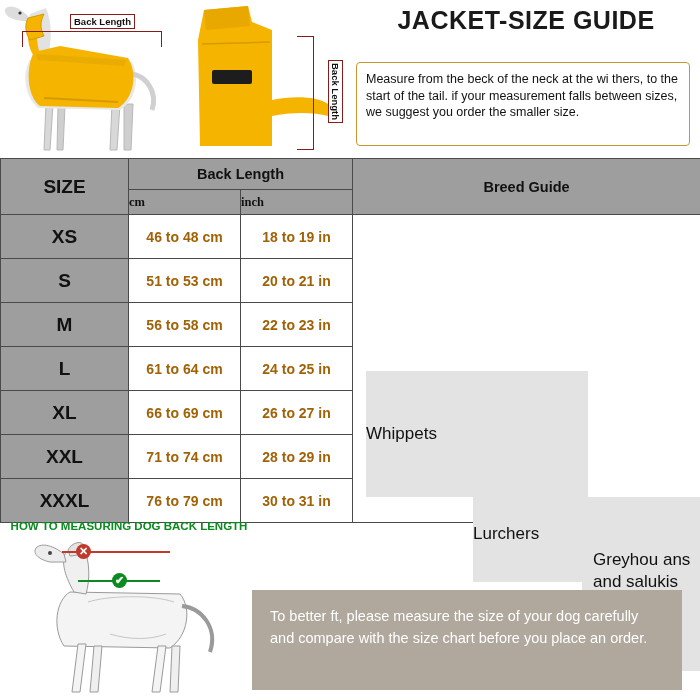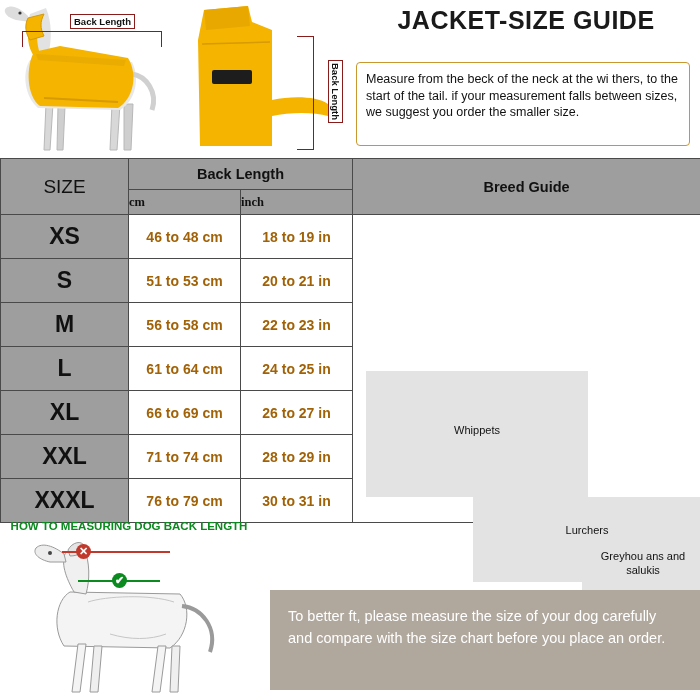--- a/index.html
+++ b/index.html
@@ -24,45 +24,45 @@
   .lbl-v{position:absolute;font-size:9.5px;font-weight:bold;color:#111;background:#fff;
        border:1px solid #8a1b1b;padding:2px 1px;writing-mode:vertical-rl;}
   .arrow-h{position:absolute;height:0;border-top:1.5px solid #8a1b1b;}
   .arrow-v{position:absolute;width:0;border-left:1.5px solid #8a1b1b;}
 
   
   .table-wrap{position:relative;width:700px;height:360px;}
   table.chart{border-collapse:collapse;width:700px;table-layout:fixed;}
   table.chart td,table.chart th{border:1px solid #4a4a4a;padding:0;}
   .grey{background:#9e9e9e;}
-  .hdr-size{font-size:19px;font-weight:normal;color:#111;text-align:center;}
+  .hdr-size{font-size:19px;font-weight:bold;color:#111;text-align:center;}
   .hdr-bl{font-size:14.5px;font-weight:bold;color:#111;text-align:center;}
   .hdr-unit{font-size:12.5px;font-weight:bold;color:#111;text-align:left;font-family:Liberation Serif, serif;}
   .hdr-breed{font-size:14.5px;font-weight:bold;color:#111;text-align:center;}
-  .size-cell{font-size:23px;font-weight:bold;text-align:center;color:#111;background:#9e9e9e;}
+  .size-cell{font-size:19px;font-weight:bold;text-align:center;color:#111;background:#9e9e9e;}
   .val-cell{font-size:14px;font-weight:bold;text-align:center;color:#a16207;background:#fff;}
   .breed-cell{background:#fff;position:relative;padding:0;}
 
   
   .breed-area{position:relative;width:100%;height:100%;}
   .bband{position:absolute;background:#e3e3e3;}
-  .btext{position:absolute;font-size:11px;color:#111;text-align:center;}
+  .btext{position:absolute;font-size:17px;color:#111;}
 
   
   .bottom{position:relative;width:700px;height:182px;}
   .howto{position:absolute;left:0;top:0;width:258px;height:182px;padding-left:22px;}
   .howto-title{position:absolute;left:4px;top:2px;width:250px;text-align:center;
                font-size:11.5px;font-weight:bold;color:#0b8a1f;}
   .howto-img{position:absolute;left:10px;top:18px;width:238px;height:160px;}
 
   .dash-box{position:absolute;left:262px;top:8px;width:430px;height:56px;
             border:1px dashed #c9972f;border-radius:4px;background:#fff;box-sizing:border-box;}
   .dash-box p{margin:0;padding:7px 10px;font-size:12px;line-height:1.35;color:#111;text-align:center;}
 
-  .grey-box{position:absolute;left:270px;top:72px;width:430px;height:100px;background:#b0a79d;}
+  .grey-box{position:absolute;left:252px;top:72px;width:430px;height:100px;background:#b0a79d;}
   .grey-box p{margin:0;padding:16px 18px;font-size:14.5px;line-height:1.5;color:#fff;}
 
   
   .mark{position:absolute;border-radius:50%;color:#fff;font-size:11px;font-weight:bold;
         text-align:center;line-height:15px;width:15px;height:15px;}
   .mark.x{background:#c0392b;}
   .mark.ok{background:#0b8a1f;}
   .mline{position:absolute;height:0;border-top:2px solid #c0392b;}
   .mline.g{border-top:2px solid #0b8a1f;}
 </style>

